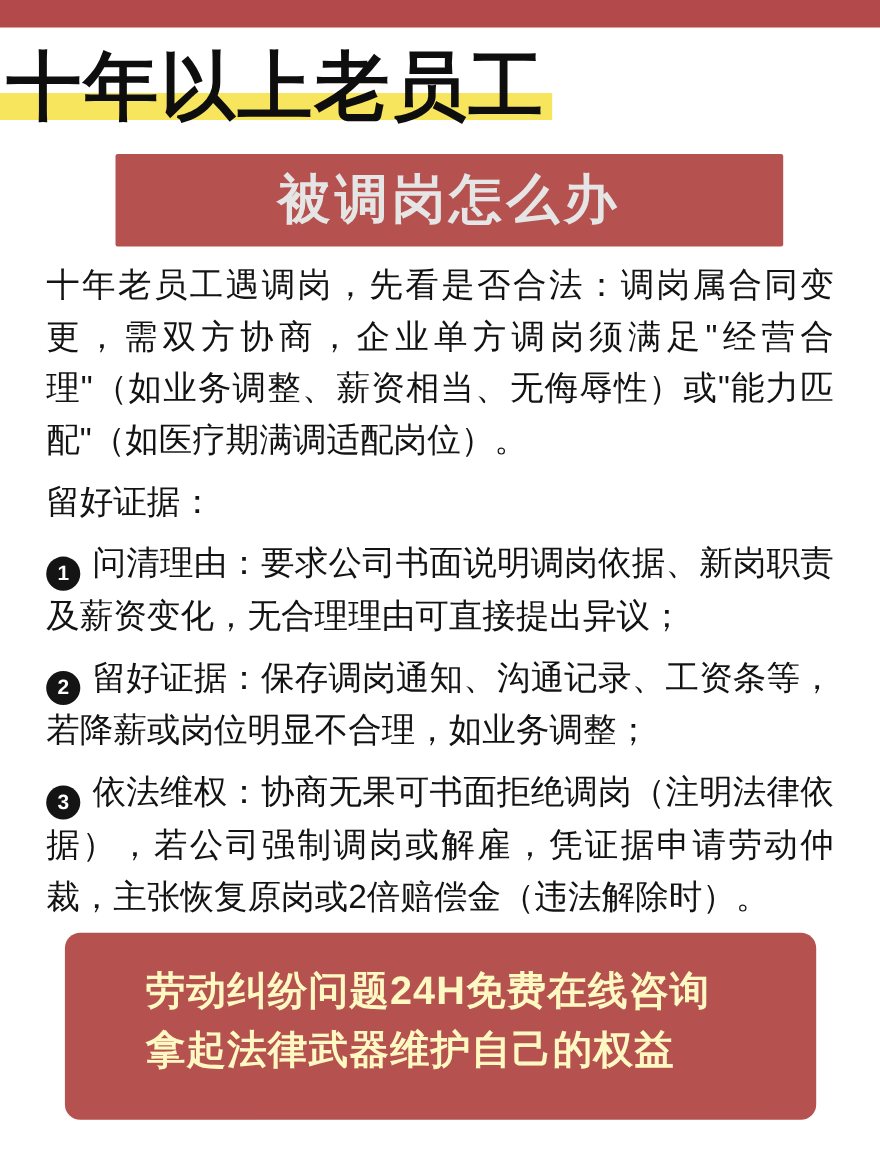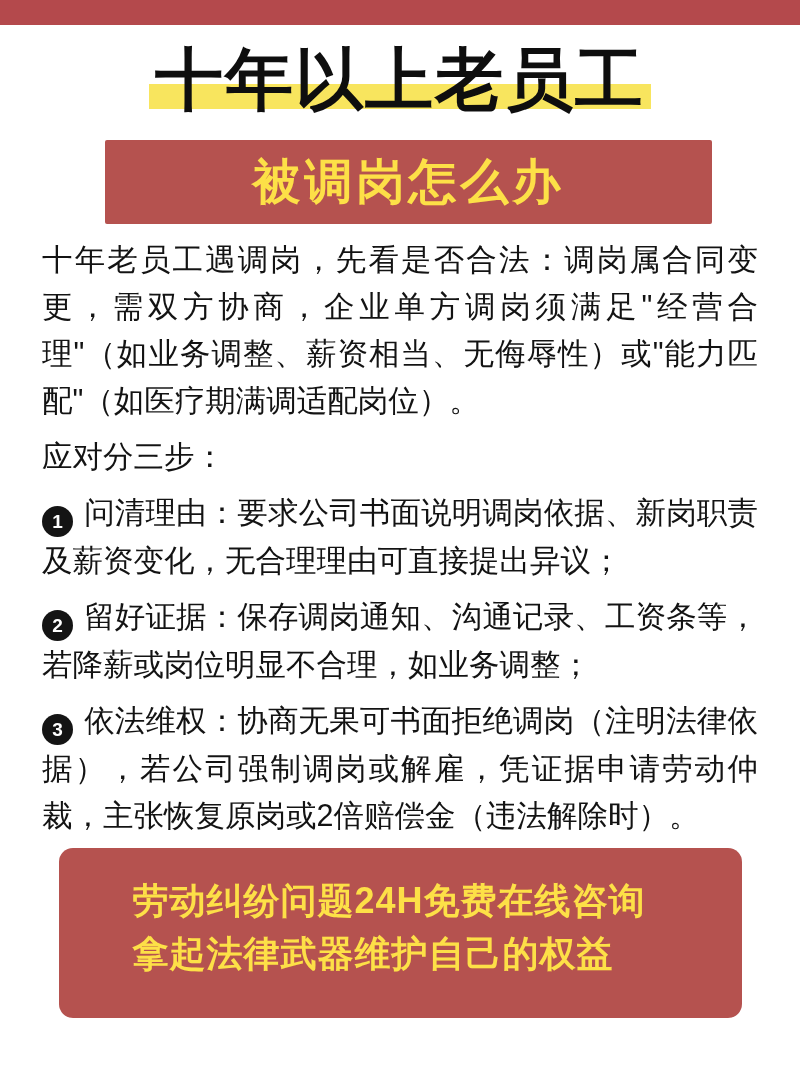--- a/index.html
+++ b/index.html
@@ -15,21 +15,21 @@
     background: #ffffff;
     overflow: hidden;
   }
   .topbar {
     width: 800px;
     height: 25px;
     background: #b4494c;
   }
   .title {
     margin: 15px 0 12px 0;
-    text-align: center;
+    text-align: left;
     font-size: 68px;
     font-weight: 900;
     letter-spacing: 2px;
     color: #0e0e0e;
     line-height: 78px;
     white-space: nowrap;
   }
   .title .hl {
     background: linear-gradient(to bottom,
       rgba(0,0,0,0) 57%,
@@ -42,21 +42,21 @@
     margin: 22px 0 0 105px;
     width: 607px;
     height: 84px;
     background: #b5524f;
     border-radius: 2px;
     display: flex;
     align-items: center;
     justify-content: center;
   }
   .banner-text {
-    color: #fde047;
+    color: #e5e5e5;
     font-size: 48px;
     font-weight: 700;
     letter-spacing: 4px;
     line-height: 1;
   }
   .content {
     margin: 0 42px;
     color: #131313;
     font-size: 30.5px;
     font-weight: 500;
@@ -83,21 +83,21 @@
   .cta-box {
     margin: 9px auto 0 auto;
     width: 683px;
     height: 170px;
     background: #b5524f;
     border-radius: 14px;
     padding: 26px 20px 0 74px;
     box-sizing: border-box;
   }
   .cta-line {
-    color: #fde047;
+    color: #fef9c3;
     font-size: 36px;
     font-weight: 700;
     line-height: 53px;
     letter-spacing: 1px;
     white-space: nowrap;
   }
 </style>
 </head>
 <body>
 
@@ -108,21 +108,21 @@
   <h1 class="title"><span class="hl">十年以上老员工</span></h1>
 
   <div class="banner">
     <span class="banner-text">被调岗怎么办</span>
   </div>
 
   <div class="content">
 
     <p class="para">十年老员工遇调岗，先看是否合法：调岗属合同变更，需双方协商，企业单方调岗须满足"经营合理"（如业务调整、薪资相当、无侮辱性）或"能力匹配"（如医疗期满调适配岗位）。</p>
 
-    <p class="tight">应对分三步：</p>
+    <p class="tight">留好证据：</p>
 
     <p class="tight"><span class="bullet">1</span><span>问清理由：要求公司书面说明调岗依据、新岗职责及薪资变化，无合理理由可直接提出异议；</span></p>
 
     <p class="tight"><span class="bullet">2</span><span>留好证据：保存调岗通知、沟通记录、工资条等，若降薪或岗位明显不合理，如业务调整；</span></p>
 
     <p class="tight"><span class="bullet">3</span><span>依法维权：协商无果可书面拒绝调岗（注明法律依据），若公司强制调岗或解雇，凭证据申请劳动仲裁，主张恢复原岗或2倍赔偿金（违法解除时）。</span></p>
 
 
   </div>
 

